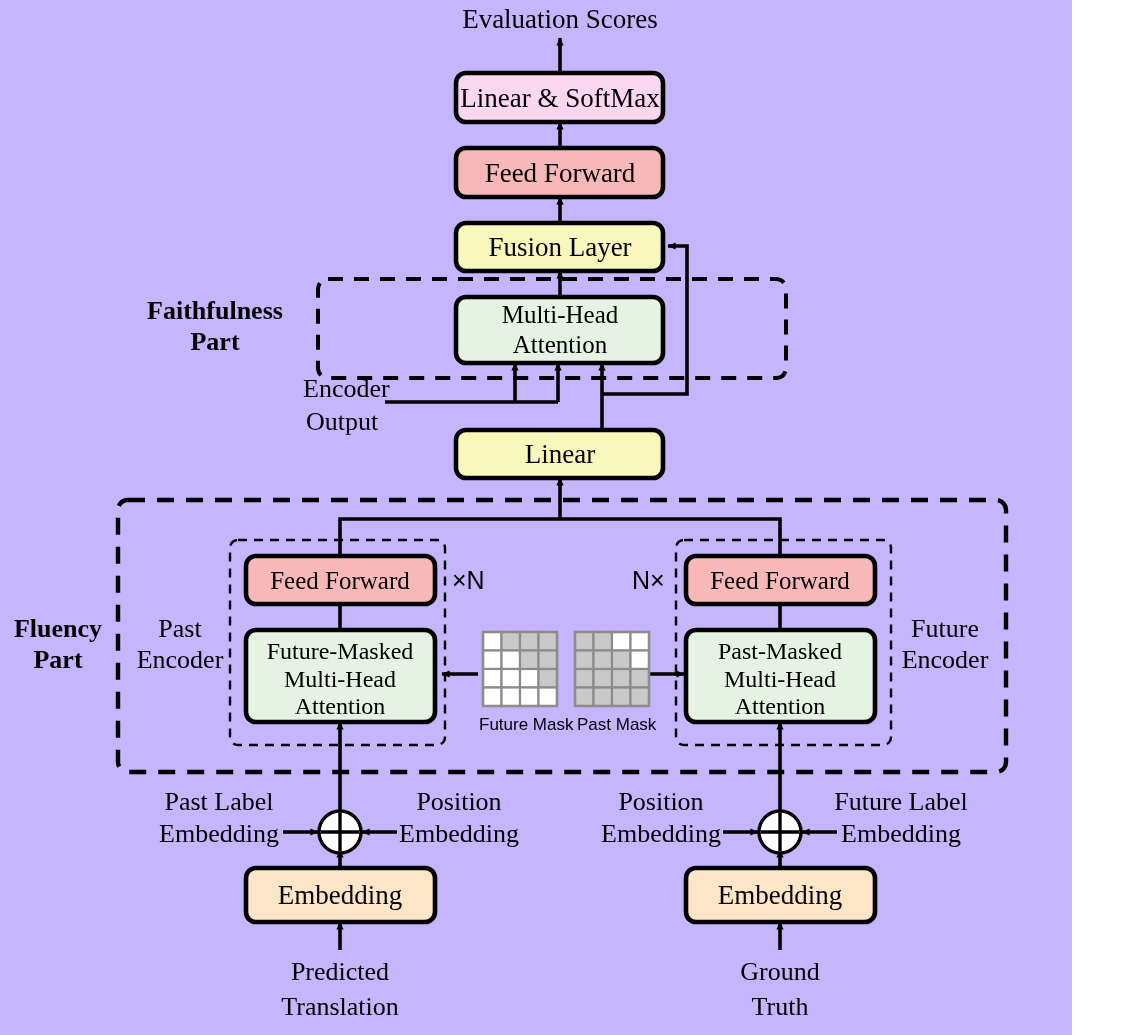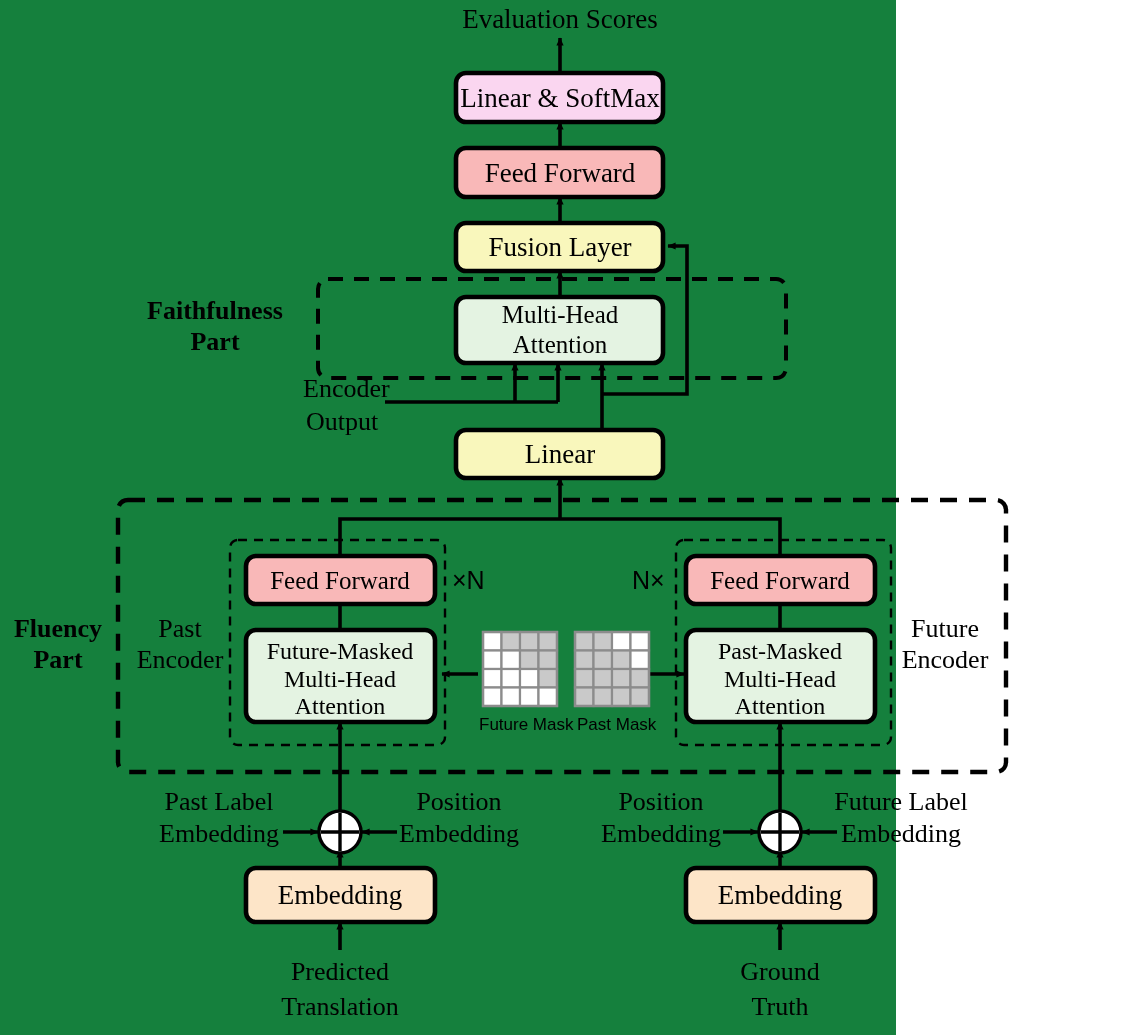--- a/index.html
+++ b/index.html
@@ -1,16 +1,16 @@
 <!DOCTYPE html>
 <html><head>
 <meta charset="utf-8">
 <style>
   html,body{margin:0;padding:0;background:#ffffff;}
-  #root{position:relative;width:896px;height:1035px;background:#15803d;
+  #root{position:relative;width:1072px;height:1035px;background:#c4b5fd;
         font-family:"Liberation Serif","DejaVu Serif",serif;}
   svg{position:absolute;left:0;top:0;width:1121px;height:1035px;overflow:visible;}
   .box-label{font-family:"Liberation Serif","DejaVu Serif",serif;fill:#000;text-anchor:middle;}
   .free-label{font-family:"Liberation Serif","DejaVu Serif",serif;fill:#000;}
   .bold-label{font-family:"Liberation Serif","DejaVu Serif",serif;fill:#000;font-weight:bold;text-anchor:middle;}
   .sans-label{font-family:"Liberation Sans","DejaVu Sans",sans-serif;fill:#000;}
 </style>
 </head>
 <body>
 

